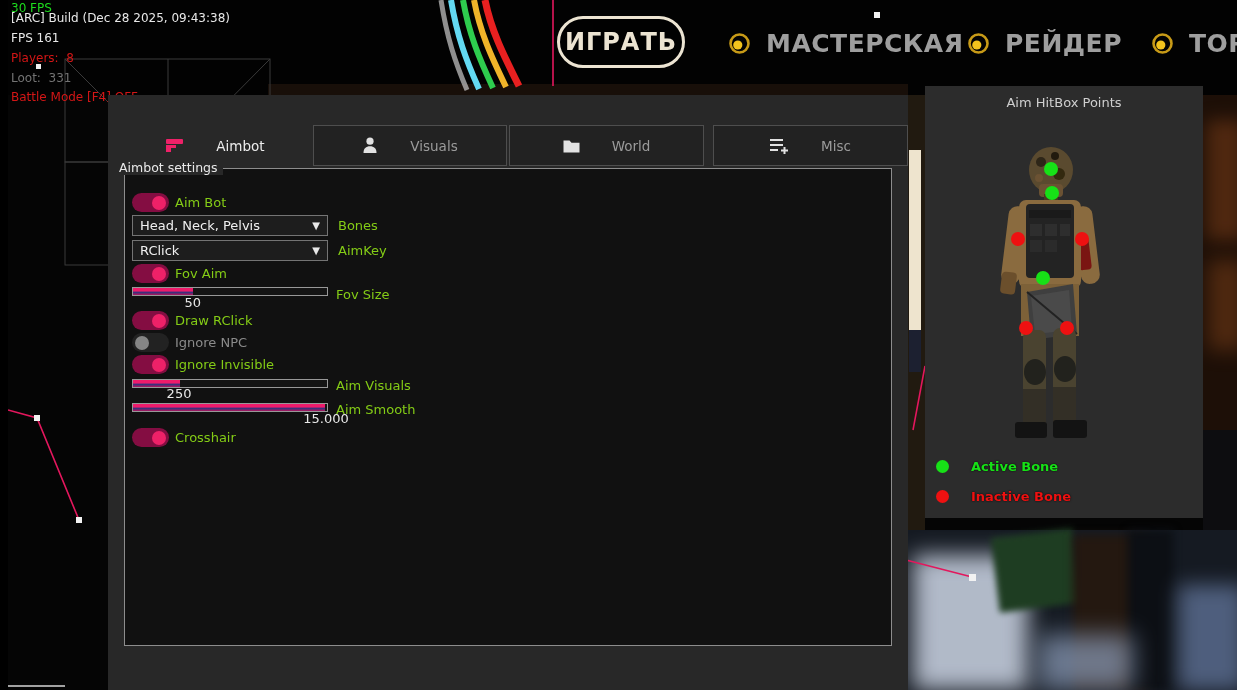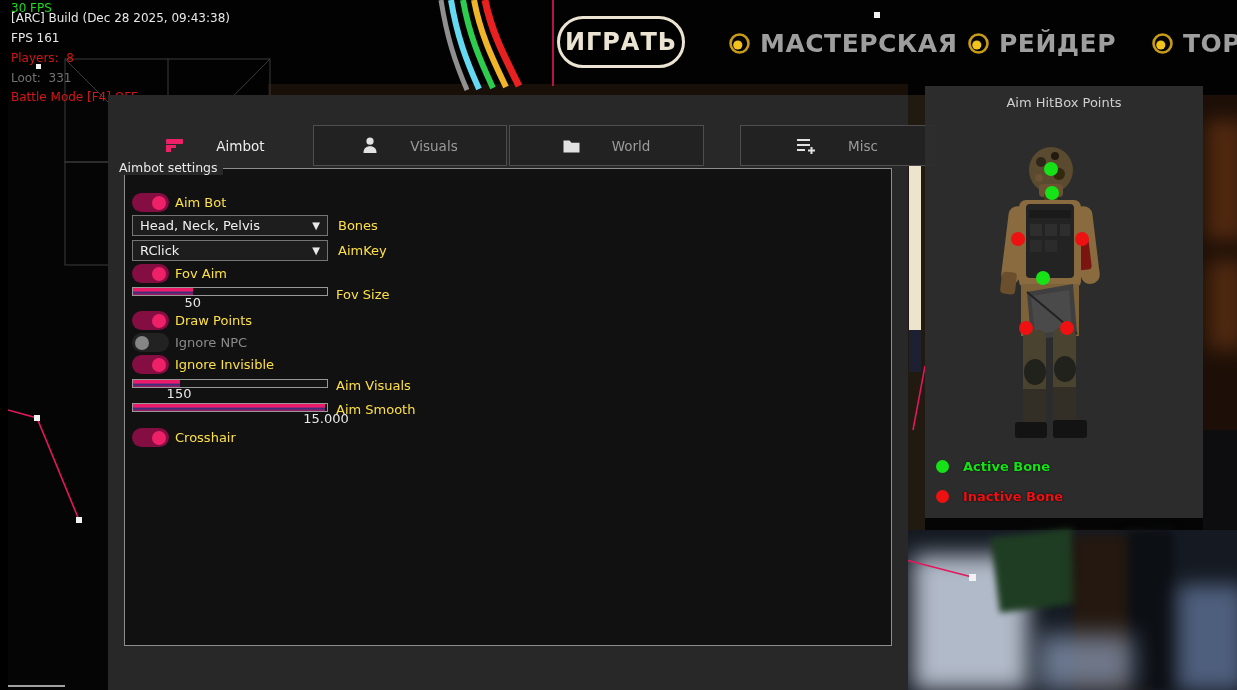--- a/index.html
+++ b/index.html
@@ -11,52 +11,52 @@
   .patch{position:absolute;}
   
   #esp{position:absolute;inset:0;z-index:1;pointer-events:none;}
   
   .hud-line{position:absolute;left:3px;font-size:12px;z-index:4;white-space:pre;}
   
   #topmenu{position:absolute;left:0;top:0;width:1237px;height:95px;z-index:3;}
   .play-btn{position:absolute;left:549px;top:16px;width:128px;height:52px;border:3px solid #ece4d2;
             border-radius:28px;display:flex;align-items:center;justify-content:center;
             color:#ece4d2;font-size:24px;font-weight:bold;letter-spacing:1px;background:rgba(0,0,0,.25);box-sizing:border-box;}
-  .menu-item{position:absolute;display:flex;align-items:center;gap:9px;color:#9e9e9e;
+  .menu-item{position:absolute;display:flex;align-items:center;gap:15px;color:#9e9e9e;
              font-size:25px;font-weight:bold;letter-spacing:.5px;}
   
   #panel{position:absolute;left:100px;top:95px;width:800px;height:595px;background:#282828;z-index:5;}
   .tab{position:absolute;top:30px;height:41px;display:flex;align-items:center;justify-content:center;
        gap:32px;box-sizing:border-box;font-size:13.5px;color:#9b9b9b;cursor:default;}
   .tab.boxed{border:1px solid #4e4e4e;background:#222;}
   .tab.active{color:#ededed;}
   #fieldset{position:absolute;left:16px;top:73px;width:768px;height:478px;background:#111;
             border:1px solid #8d8d8d;box-sizing:border-box;}
   #legend{position:absolute;left:6px;top:65px;padding:0 5px;background:#282828;color:#e8e8e8;font-size:12.5px;z-index:6;}
-  .ctl-label{position:absolute;font-size:13px;color:#fde047;white-space:nowrap;}
+  .ctl-label{position:absolute;font-size:13px;color:#84cc16;white-space:nowrap;}
   .ctl-label.dim{color:#8b8b8b;}
   
   .toggle{position:absolute;width:37px;height:19px;border-radius:10px;background:#222;cursor:pointer;}
   .toggle .knob{position:absolute;top:2.5px;left:3px;width:14px;height:14px;border-radius:50%;background:#858585;}
   .toggle.on{background:#840d42;}
   .toggle.on .knob{left:20px;background:#ee2168;}
   
   .dropdown{position:absolute;width:196px;height:21px;background:#1d1d1d;border:1px solid #747474;
             box-sizing:border-box;color:#f0f0f0;font-size:13px;display:flex;align-items:center;
             padding:0 7px;justify-content:space-between;cursor:pointer;}
   .dd-arrow{font-size:10px;color:#e8e8e8;}
   
   .slider{position:absolute;width:196px;height:9px;background:#141414;border:1px solid #989898;box-sizing:border-box;cursor:pointer;}
   .slider .fill{height:100%;background:linear-gradient(180deg,#ee1b6b 0%,#ee1b6b 42%,#34317e 62%,#b0155c 100%);}
   .slider-val{position:absolute;font-size:13px;color:#e8e8e8;transform:translateX(-50%);white-space:nowrap;}
   
   #hitbox{position:absolute;left:917px;top:86px;width:278px;height:432px;background:rgba(46,46,46,.96);z-index:5;}
   #hitbox-title{position:absolute;left:0;top:9px;width:100%;text-align:center;color:#cfcfcf;font-size:13px;}
   .hb-dot{position:absolute;width:14px;height:14px;border-radius:50%;transform:translate(-50%,-50%);}
-  .legend-row{position:absolute;display:flex;align-items:center;gap:14px;font-size:13px;font-weight:bold;
+  .legend-row{position:absolute;display:flex;align-items:center;gap:22px;font-size:13px;font-weight:bold;
               text-shadow:0 0 2px #000;}
   .legend-dot{width:13px;height:13px;border-radius:50%;}
   svg{display:block;}
 </style>
 </head>
 <body>
 
 <div id="stage">
 
   <div id="bg">
@@ -164,21 +164,21 @@
       </svg>
       <span>World</span>
     </div>
     <div class="tab boxed" style="left:205px;width:194px;">
       <svg width="16" height="17" viewBox="0 0 16 17">
         <circle cx="8" cy="4.2" r="3.6" fill="#e2e2e2"></circle>
         <path d="M1.5,16 C1.5,11.5 4,9.3 8,9.3 C12,9.3 14.5,11.5 14.5,16 Z" fill="#e2e2e2"></path>
       </svg>
       <span>Visuals</span>
     </div>
-    <div class="tab boxed" style="left:632px;width:195px;">
+    <div class="tab boxed" style="left:605px;width:195px;">
       <svg width="19" height="16" viewBox="0 0 19 16">
         <rect x="0" y="1" width="13" height="2" fill="#e2e2e2"></rect>
         <rect x="0" y="6" width="13" height="2" fill="#e2e2e2"></rect>
         <rect x="0" y="11" width="8" height="2" fill="#e2e2e2"></rect>
         <rect x="13.5" y="9" width="2" height="7" fill="#e2e2e2"></rect>
         <rect x="11" y="11.5" width="7" height="2" fill="#e2e2e2"></rect>
       </svg>
       <span>Misc</span>
     </div>
 
@@ -209,36 +209,36 @@
 
     <div class="slider" style="left:24px;top:192px;">
       <div class="fill" style="width: 31%;"></div>
     </div>
     <div class="slider-val" style="top: 200px; left: 84.76px;">50</div>
     <div class="ctl-label" style="left:228px;top:192px;">Fov Size</div>
 
     <div class="toggle on" style="left:24px;top:216px;">
         <div class="knob"></div>
       </div>
-    <div class="ctl-label" style="left:67px;top:218px;">Draw Points</div>
+    <div class="ctl-label" style="left:67px;top:218px;">Draw RClick</div>
 
     <div class="toggle" style="left:24px;top:238px;">
         <div class="knob"></div>
       </div>
     <div class="ctl-label dim" style="left:67px;top:240px;">Ignore NPC</div>
 
     <div class="toggle on" style="left:24px;top:260px;">
         <div class="knob"></div>
       </div>
     <div class="ctl-label" style="left:67px;top:262px;">Ignore Invisible</div>
 
     <div class="slider" style="left:24px;top:284px;">
       <div class="fill" style="width: 24%;"></div>
     </div>
-    <div class="slider-val" style="top: 291px; left: 71.04px;">150</div>
+    <div class="slider-val" style="top: 291px; left: 71.04px;">250</div>
     <div class="ctl-label" style="left:228px;top:283px;">Aim Visuals</div>
 
     <div class="slider" style="left:24px;top:308px;">
       <div class="fill" style="width: 99%;"></div>
     </div>
     <div class="slider-val" style="top: 316px; left: 218.04px;">15.000</div>
     <div class="ctl-label" style="left:228px;top:307px;">Aim Smooth</div>
 
     <div class="toggle on" style="left:24px;top:333px;">
         <div class="knob"></div>

